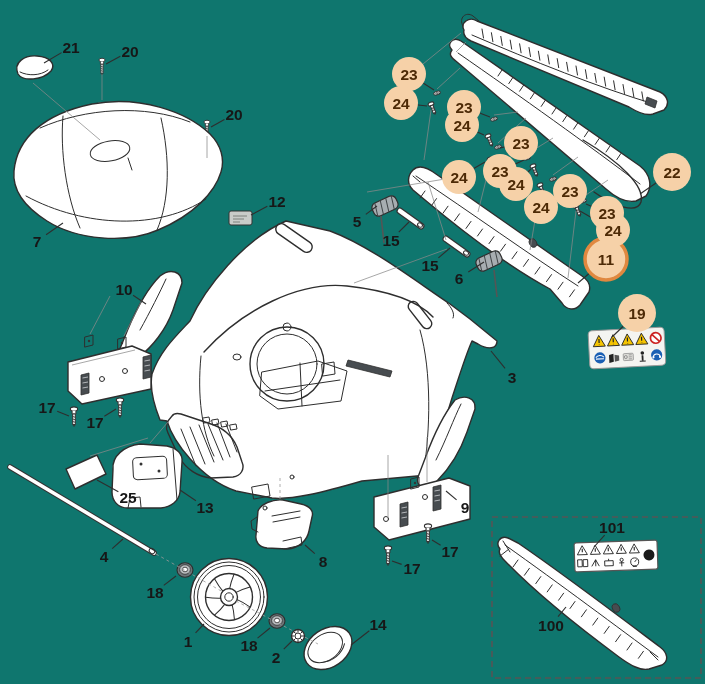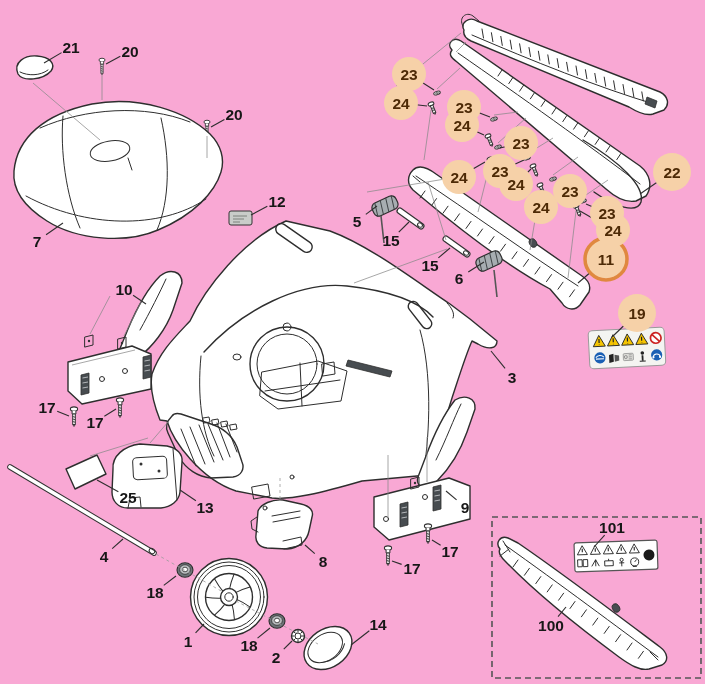--- a/index.html
+++ b/index.html
@@ -1,16 +1,16 @@
 <!DOCTYPE html>
 <html><head>
 <meta charset="utf-8">
 <style>
   html,body{margin:0;padding:0;background:#fff;}
-  .stage{position:relative;width:705px;height:684px;background:#f9a8d4;overflow:hidden;
+  .stage{position:relative;width:705px;height:684px;background:#0f766e;overflow:hidden;
          font-family:"Liberation Sans",sans-serif;}
   svg{display:block;}
   .art{fill:#ffffff;stroke:#2e2e2e;stroke-width:1.4;stroke-linejoin:round;stroke-linecap:round;}
   .ln{fill:none;stroke:#2e2e2e;stroke-width:1;stroke-linejoin:round;stroke-linecap:round;}
   .ln2{fill:none;stroke:#2e2e2e;stroke-width:1.4;stroke-linejoin:round;stroke-linecap:round;}
   .thin{fill:none;stroke:#8a8a8a;stroke-width:.75;}
   .dash{fill:none;stroke:#9a9a9a;stroke-width:.8;stroke-dasharray:3 3;}
   .dk{fill:#474c50;stroke:#2e2e2e;stroke-width:.8;}
   .gray{fill:#a7adb1;stroke:#2e2e2e;stroke-width:1.2;}
   .coil{stroke:#3f4346;stroke-width:1;fill:none;}

